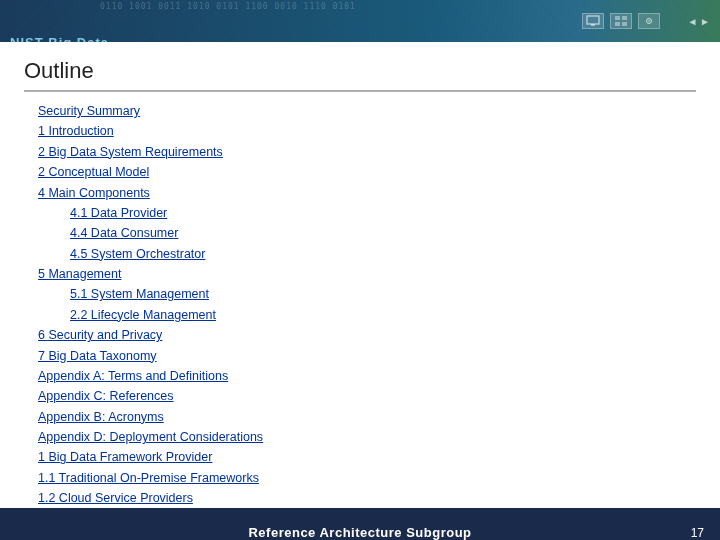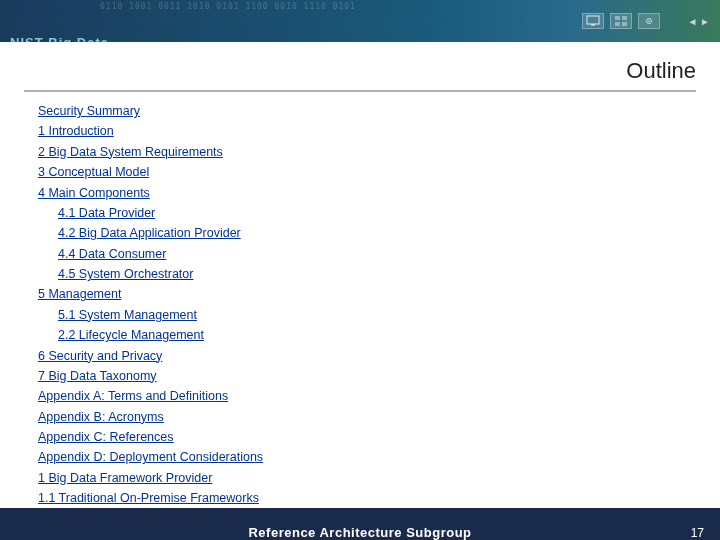--- a/index.html
+++ b/index.html
@@ -92,21 +92,20 @@
     .main-content {
       background: #fff;
       padding: 16px 24px 0 24px;
     }
 
     .page-title {
       font-size: 22px;
       font-weight: normal;
       color: #222;
       margin-bottom: 6px;
-      text-align: right;
     }
 
     .divider {
       height: 2px;
       background: #b0b0b0;
       margin-bottom: 10px;
     }
 
     
     .outline-list {
@@ -117,21 +116,21 @@
     .outline-item {
       font-size: 12.5px;
       color: #003399;
       text-decoration: underline;
       cursor: pointer;
       display: block;
       margin-bottom: 1px;
     }
 
     .outline-item.sub1 {
-      margin-left: 20px;
+      margin-left: 32px;
     }
 
     
     .footer-bar {
       position: absolute;
       bottom: 0;
       left: 0;
       width: 720px;
       height: 32px;
       background: #1a2a4a;
@@ -189,34 +188,33 @@
 </div>
 
 <div class="main-content">
   <h1 class="page-title">Outline</h1>
   <div class="divider"></div>
 
   <div class="outline-list">
   <span class="outline-item">Security Summary</span>
       <span class="outline-item">1 Introduction</span>
       <span class="outline-item">2 Big Data System Requirements</span>
-      <span class="outline-item">3 Conceptual Model</span>
+      <span class="outline-item">2 Conceptual Model</span>
       <span class="outline-item">4 Main Components</span>
       <span class="outline-item sub1">4.1 Data Provider</span>
-      <span class="outline-item sub1">4.2 Big Data Application Provider</span>
       <span class="outline-item sub1">4.4 Data Consumer</span>
       <span class="outline-item sub1">4.5 System Orchestrator</span>
       <span class="outline-item">5 Management</span>
       <span class="outline-item sub1">5.1 System Management</span>
       <span class="outline-item sub1">2.2 Lifecycle Management</span>
       <span class="outline-item">6 Security and Privacy</span>
       <span class="outline-item">7 Big Data Taxonomy</span>
       <span class="outline-item">Appendix A: Terms and Definitions</span>
+      <span class="outline-item">Appendix C: References</span>
       <span class="outline-item">Appendix B: Acronyms</span>
-      <span class="outline-item">Appendix C: References</span>
       <span class="outline-item">Appendix D: Deployment Considerations</span>
       <span class="outline-item">1 Big Data Framework Provider</span>
       <span class="outline-item">1.1 Traditional On-Premise Frameworks</span>
       <span class="outline-item">1.2 Cloud Service Providers</span>
     </div>
 </div>
 
 <div class="footer-bar">
   <span class="footer-text">Reference Architecture Subgroup</span>
   <span class="page-number">17</span>

